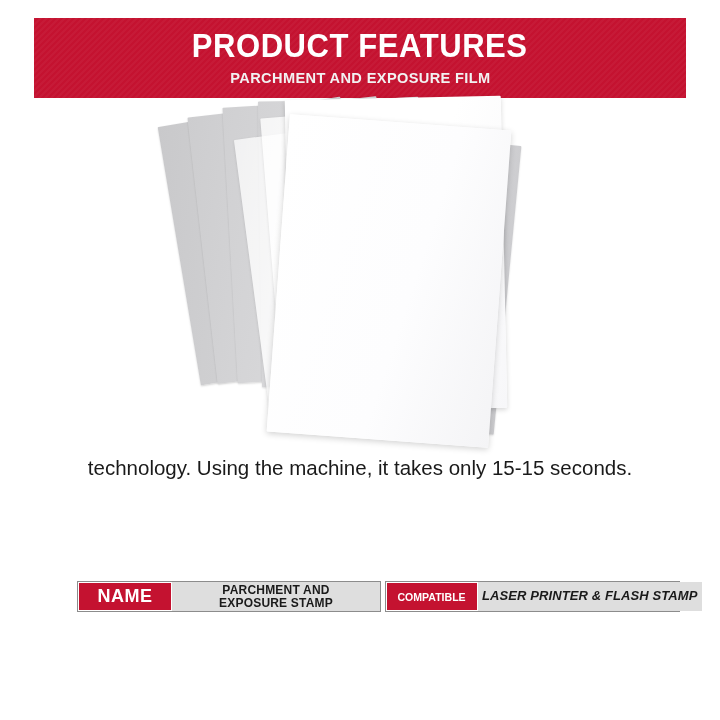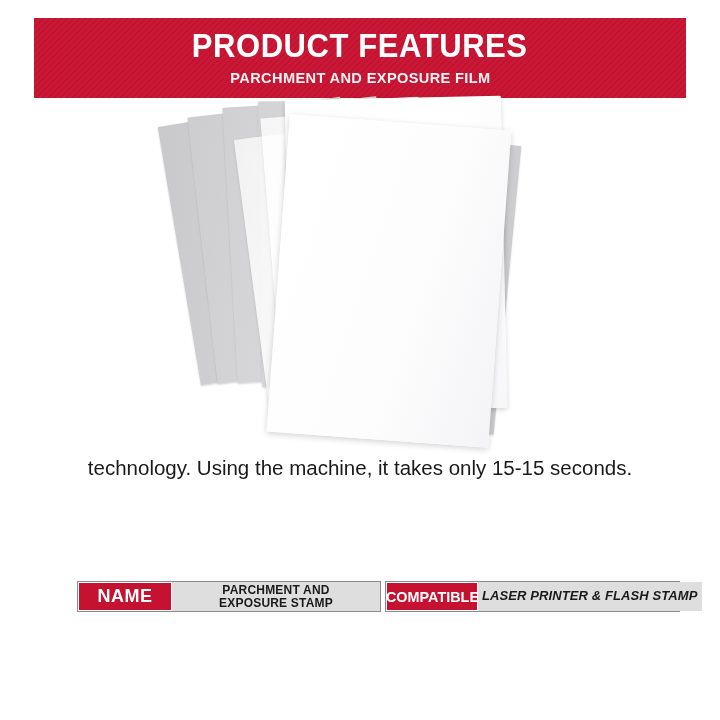--- a/index.html
+++ b/index.html
@@ -168,21 +168,21 @@
     background: #c41230;
     color: #ffffff;
     display: flex;
     align-items: center;
     justify-content: center;
     font-weight: bold;
     border: 1px solid #ffffff;
     flex: none;
   }
   .group-1 .cell-key { width: 94px; font-size: 18px; letter-spacing: .5px; }
-  .group-2 .cell-key { width: 92px; font-size: 15px; letter-spacing: 0; transform: none; }
+  .group-2 .cell-key { width: 92px; font-size: 11px; letter-spacing: 0; transform: none; }
   .group-2 .cell-key span { transform: scaleX(0.96); display: block; white-space: nowrap; }
 
   .cell-val {
     flex: 1;
     background: #dedede;
     color: #1a1a1a;
     display: flex;
     align-items: center;
     justify-content: center;
     text-align: center;

